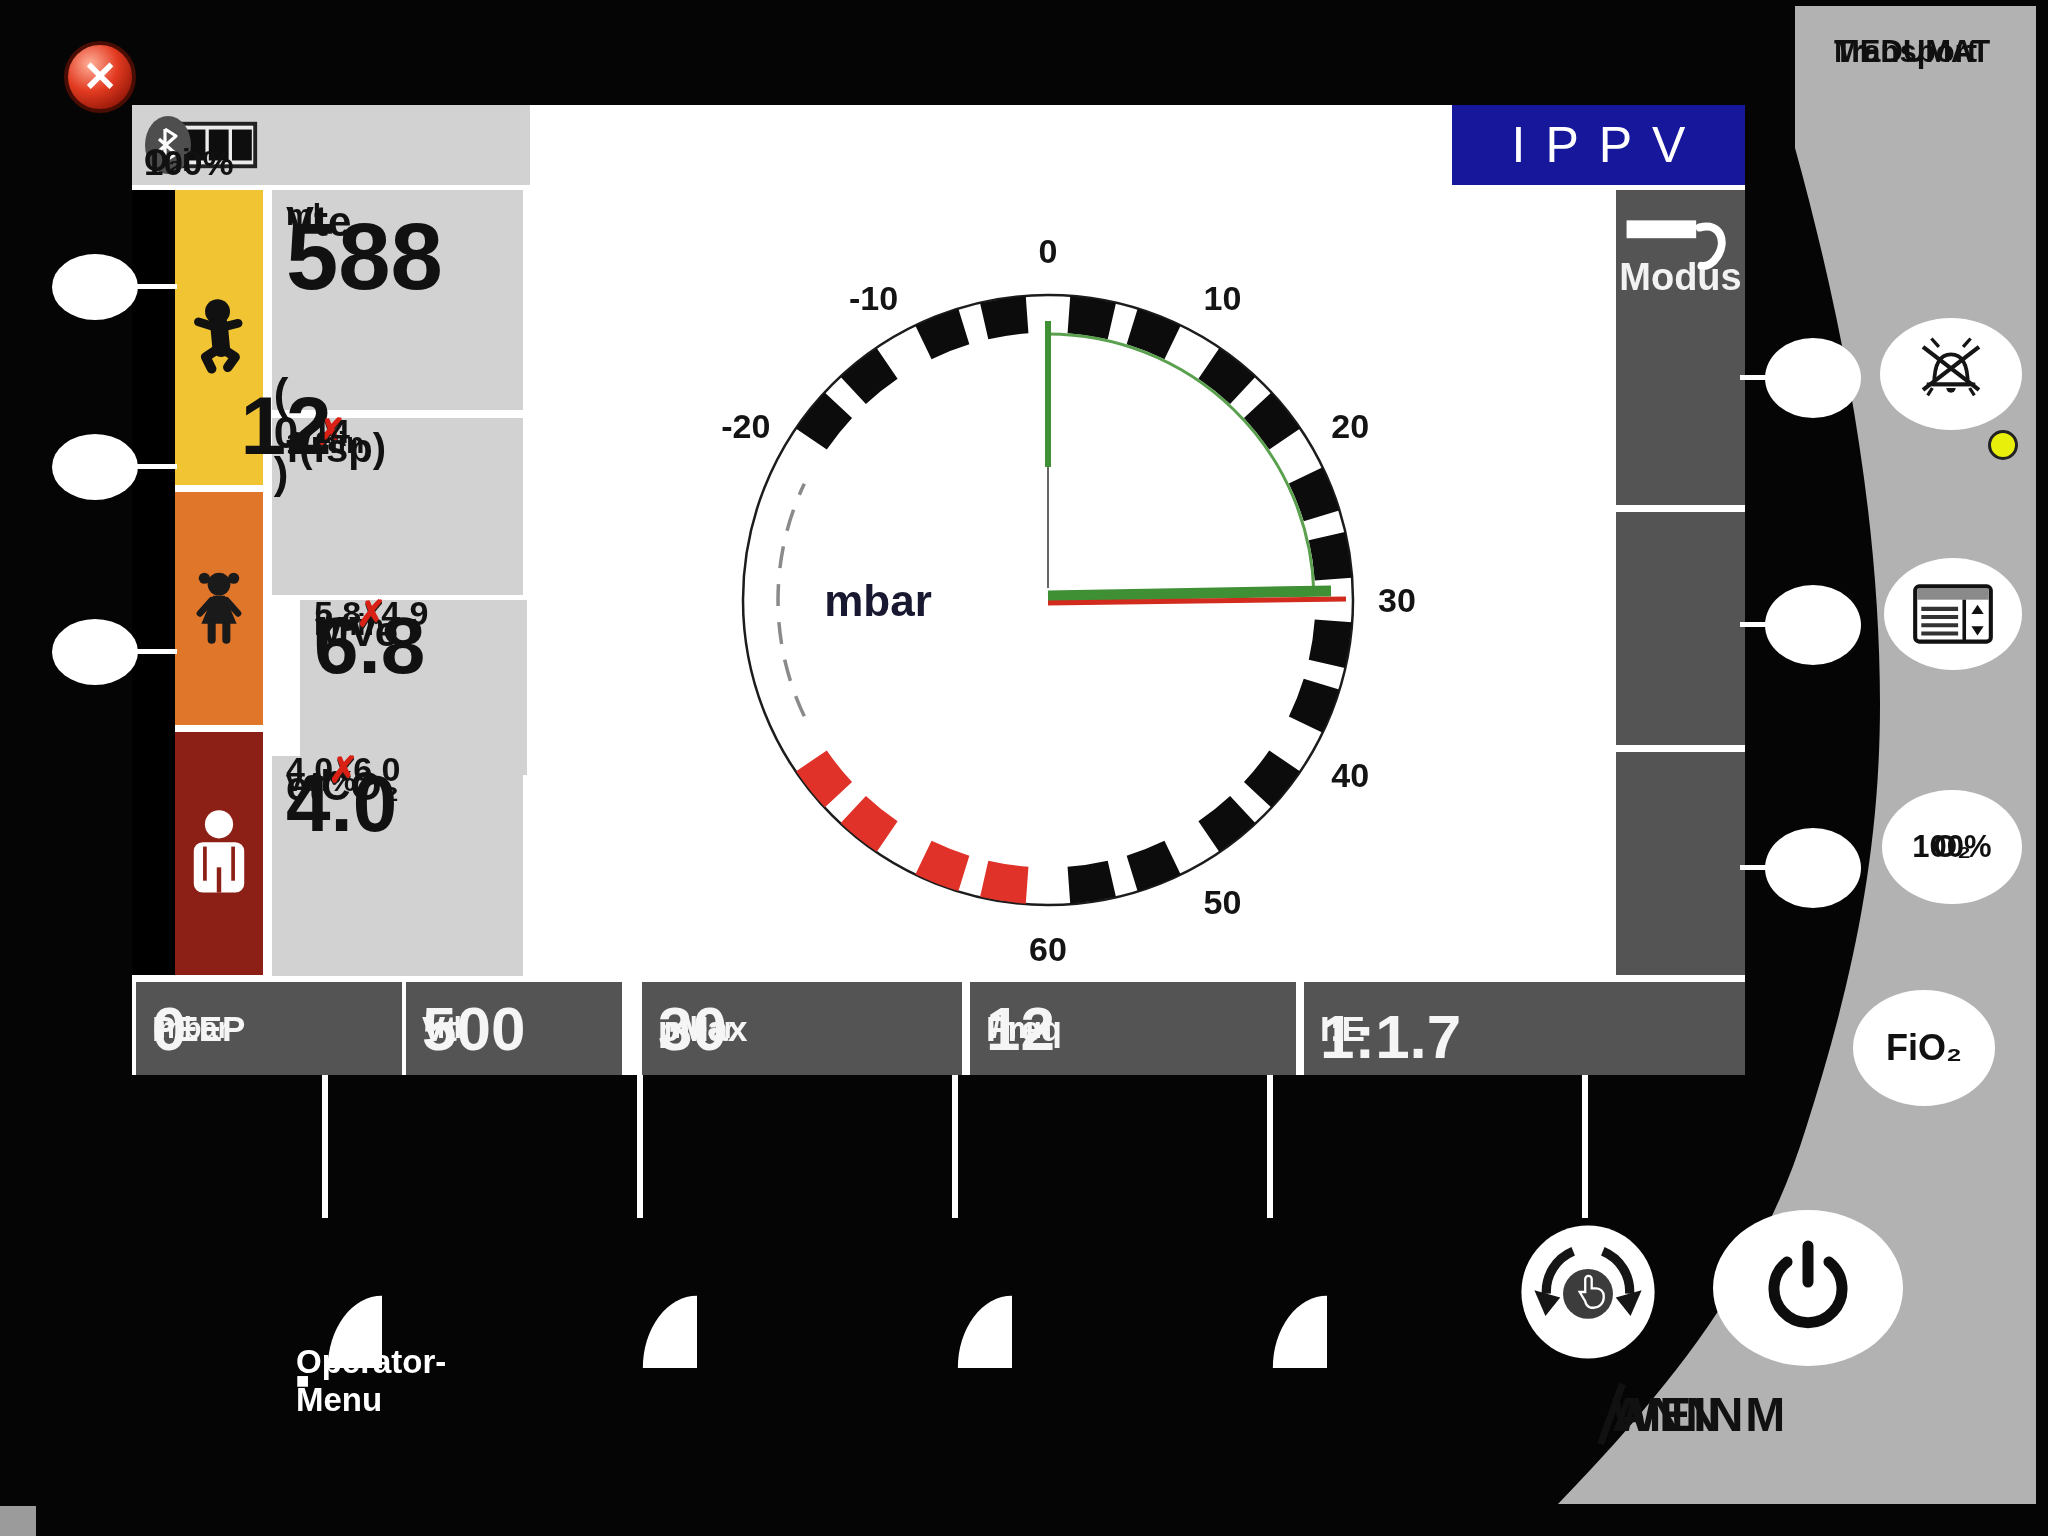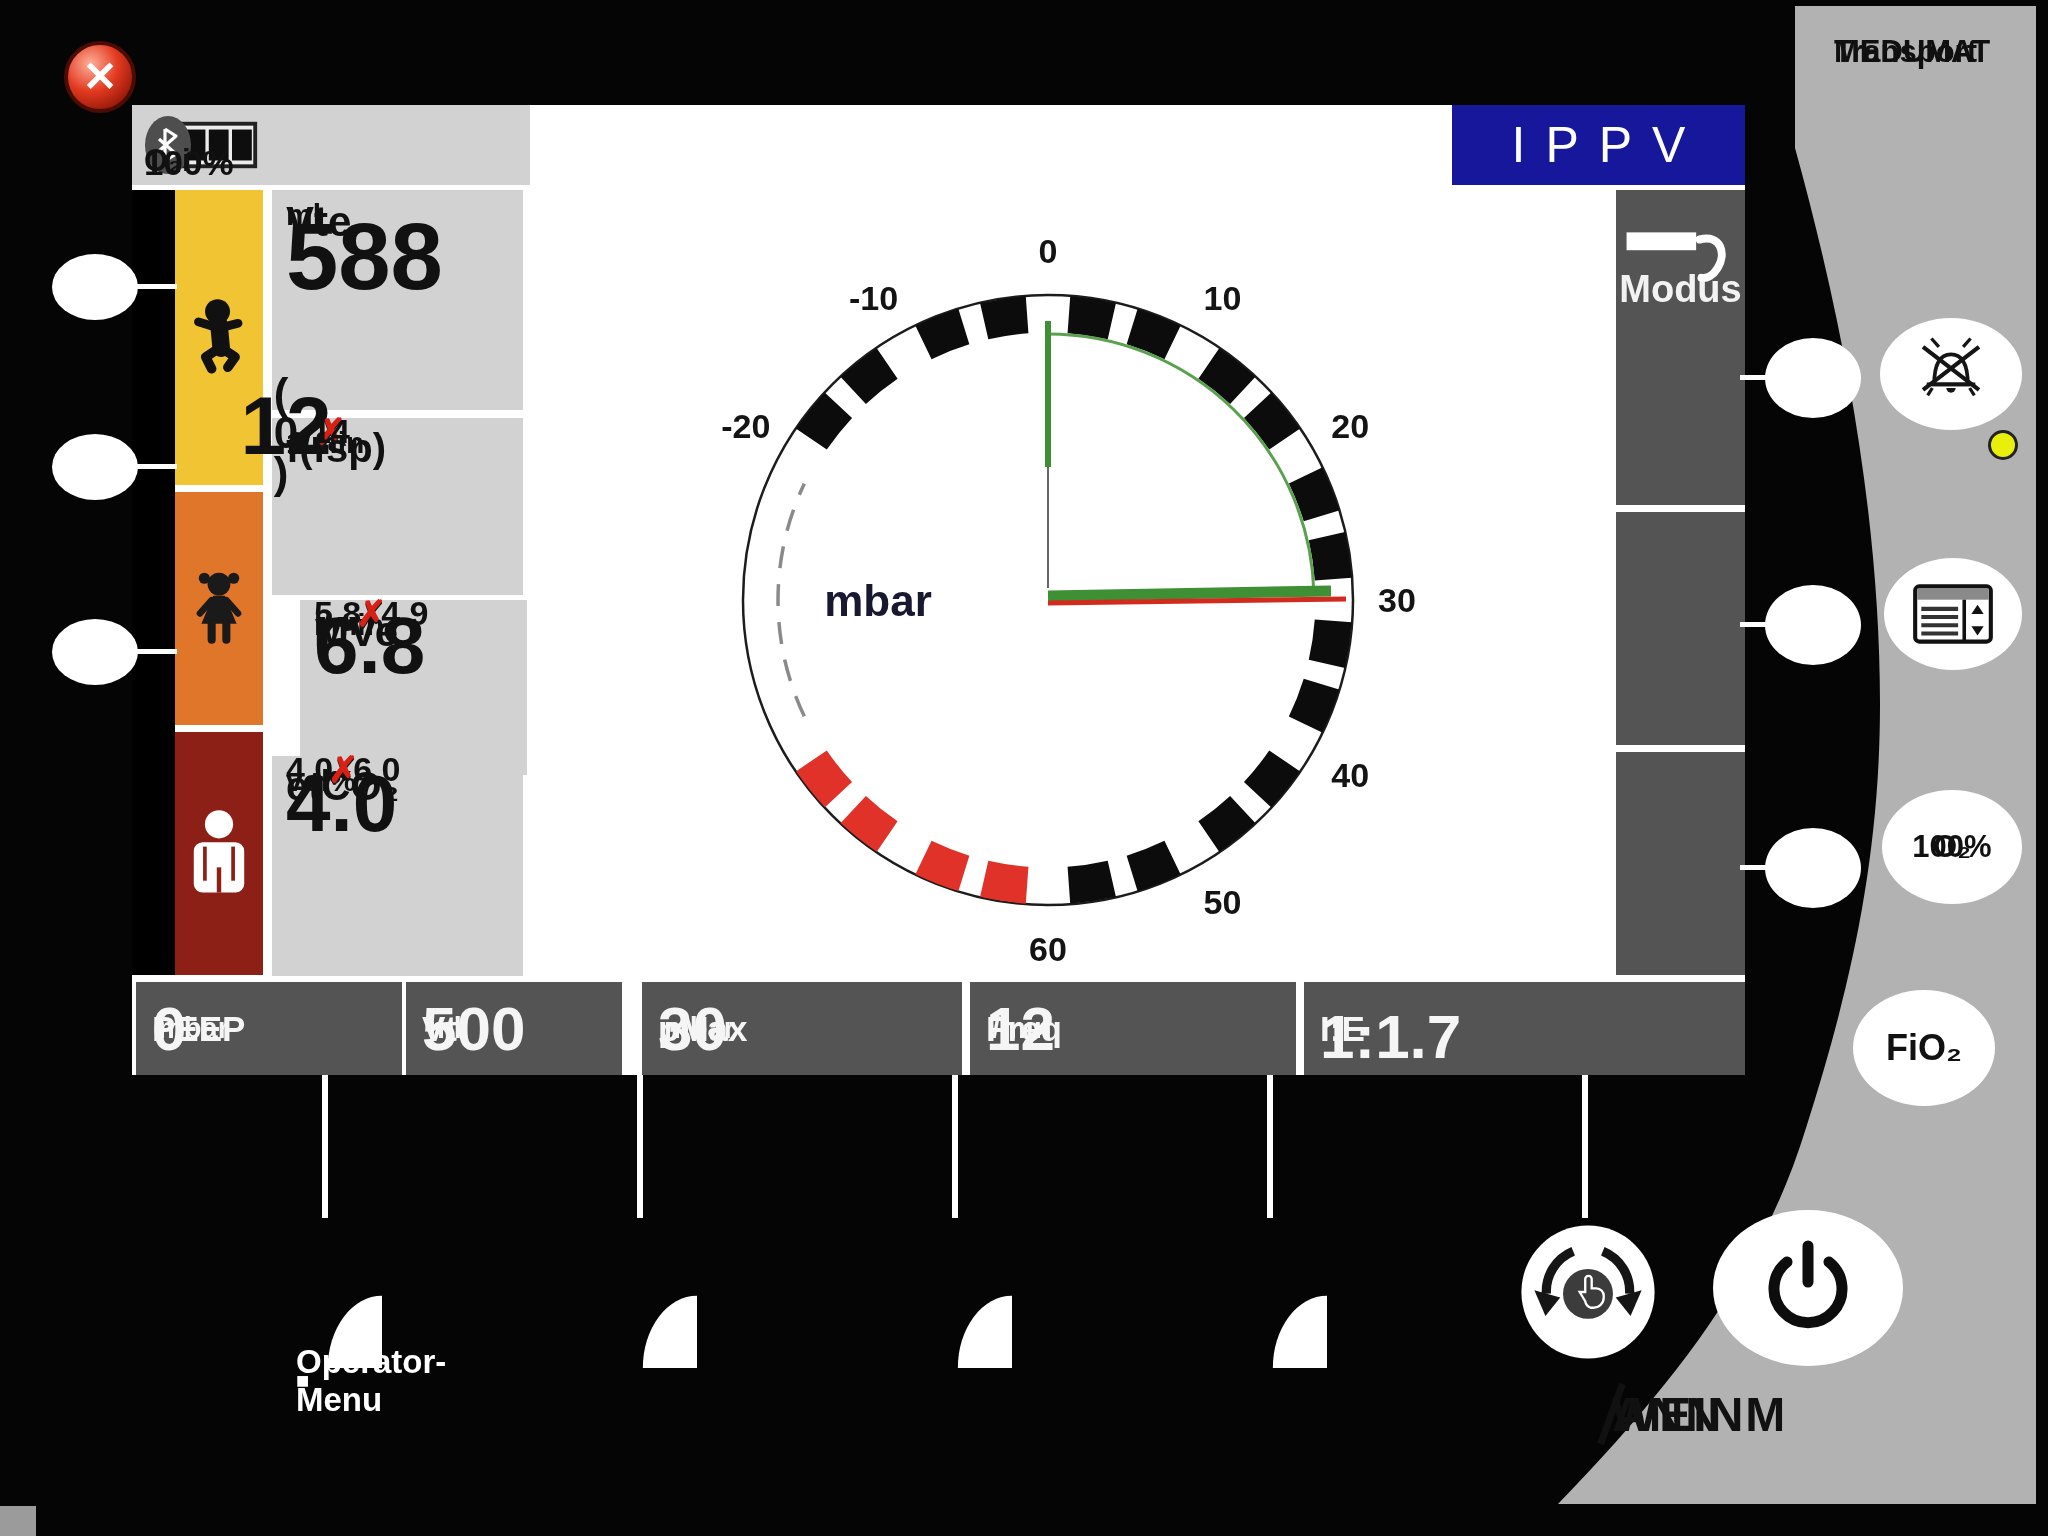--- a/index.html
+++ b/index.html
@@ -57,21 +57,21 @@
   .m-mve{top:410px;height:175px;margin-left:28px;} .m-mve .m-value{font-size:80px;margin-top:0;}
   .m-et{top:566px;height:220px;}  .m-et .m-value{font-size:80px;margin-top:2px;}
 
   
   .gauge-area{left:395px;top:85px;width:1083px;height:785px;background:#fff;}
   .gauge-area svg{position:absolute;left:0;top:0;}
 
   
   .skcol{left:1484px;top:85px;width:129px;height:785px;background:#fff;}
   .skpanel{left:0;width:129px;background:var(--bar_gray);}
-  .sk-modus{top:0;height:315px;display:flex;flex-direction:column;align-items:center;padding-top:26px;}
+  .sk-modus{top:0;height:315px;display:flex;flex-direction:column;align-items:center;padding-top:14px;}
   .sk-modus svg{position:relative;}
   .sk-modus .sk-label{position:relative;color:#f2f2f2;font-size:38px;font-weight:bold;margin-top:52px;}
   .sk-2{top:322px;height:233px;}
   .sk-3{top:562px;height:223px;}
 
   
   .param-cell{top:877px;height:93px;background:var(--bar_gray);color:#f5f5f5;
     display:flex;align-items:center;padding:0 16px;white-space:nowrap;}
   .param-cell .p-label{position:relative;font-size:35px;font-weight:bold;}
   .param-cell .p-value{position:relative;font-size:62px;font-weight:bold;margin-left:auto;}

